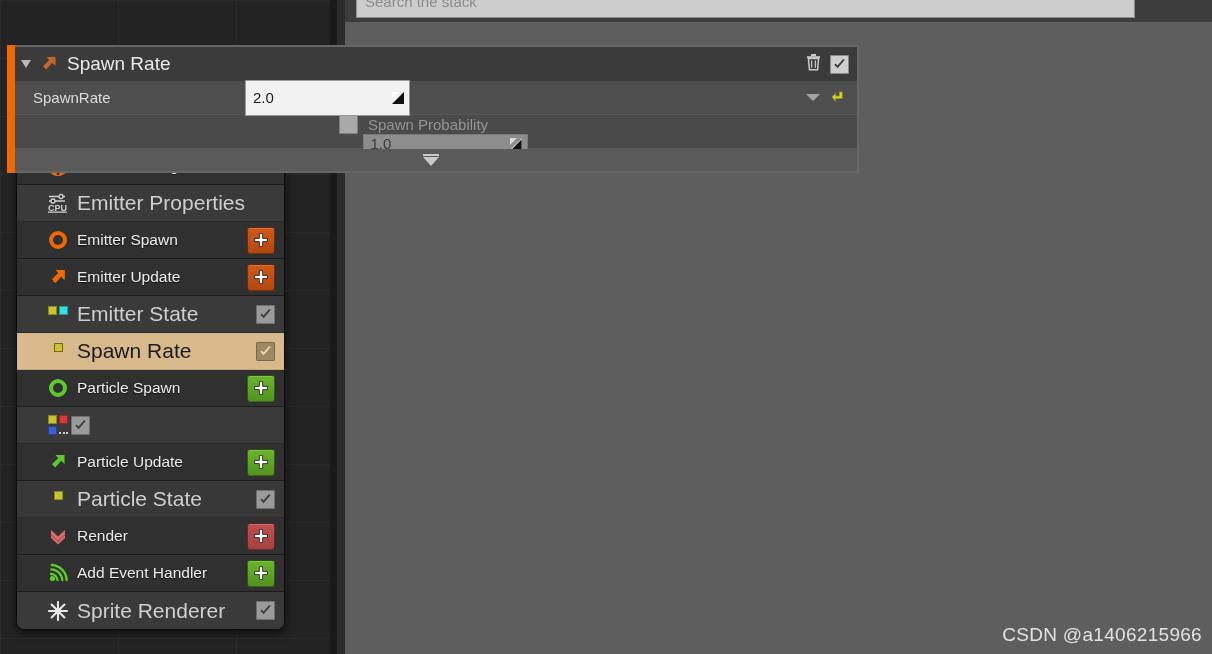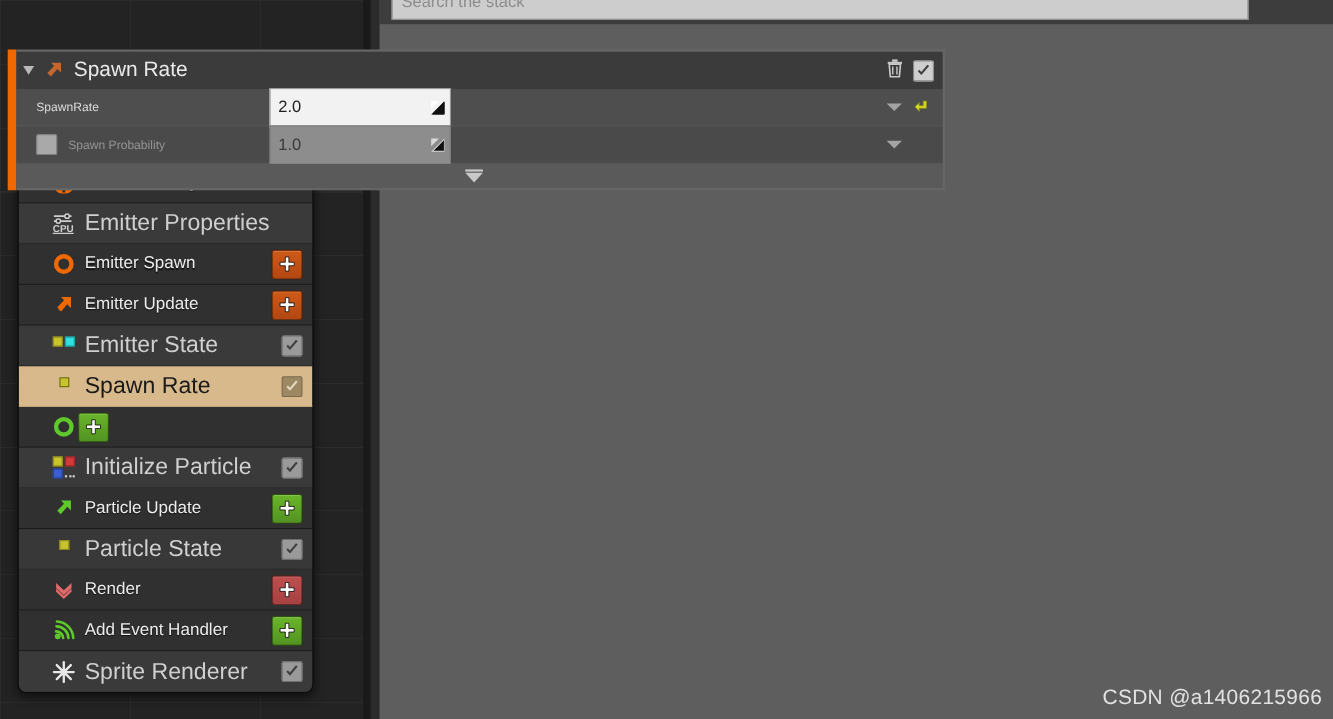--- a/index.html
+++ b/index.html
@@ -148,22 +148,22 @@
     width:19px;height:19px;border-radius:2px;background:#cfcfcf;
     display:flex;align-items:center;justify-content:center;
     box-shadow:inset 0 0 0 1px #8a8a8a;
   }
   .card-head .hcb svg{width:15px;height:15px;}
 
   .prow{
     height:34px;display:flex;align-items:center;background:#4e4e4e;
     border-bottom:1px solid #575757;padding-left:18px;box-sizing:border-box;
   }
-  .prow.second{background:#4a4a4a;}
-  .prow .pname{width:212px;font-size:11px;color:#dcdcdc;display:flex;align-items:center;gap:10px;}
+  .prow.second{background:#4a4a4a;flex-direction:column;}
+  .prow .pname{width:212px;font-size:15px;color:#dcdcdc;display:flex;align-items:center;gap:10px;}
   .prow.second .pname{color:#949494;}
   .prow .pcb{
     width:19px;height:19px;border-radius:2px;background:#a9a9a9;
     box-shadow:inset 0 0 0 1px #7e7e7e;
   }
   .valfield{
     width:165px;height:36px;background:#f2f2f2;border:1px solid #9a9a9a;box-sizing:border-box;
     display:flex;align-items:center;padding:0 4px 0 7px;position:relative;
   }
   .valfield.dim{background:#8d8d8d;border-color:#7a7a7a;}
@@ -301,20 +301,21 @@
           </svg>
       </span>
     </div>
 
     <div class="row section">
       <span class="ic">
         <svg width="20" height="20" viewBox="0 0 20 20">
             <circle cx="10" cy="10" r="7" fill="none" stroke="#5ec92a" stroke-width="4"></circle>
           </svg>
       </span>
+      <span class="lbl">Particle Spawn</span>
       <span class="plus green">
         <svg viewBox="0 0 16 16">
             <path d="M6.4 1.6h3.2v4.8h4.8v3.2H9.6v4.8H6.4V9.6H1.6V6.4h4.8z" fill="#fff" stroke="#000" stroke-width=".7"></path>
           </svg>
       </span>
     </div>
 
     <div class="row module">
       <span class="ic">
         <span style="display:inline-block;line-height:0;">
@@ -325,21 +326,20 @@
           <span style="display:flex;gap:2px;margin-top:2px;align-items:flex-end;">
             <span class="sq b"></span>
             <span style="display:flex;gap:1.5px;padding-bottom:1px;">
               <span style="width:2px;height:2px;background:#cfcfcf;display:block;"></span>
               <span style="width:2px;height:2px;background:#cfcfcf;display:block;"></span>
               <span style="width:2px;height:2px;background:#cfcfcf;display:block;"></span>
             </span>
           </span>
         </span>
       </span>
-      <span class="lbl">Initialize Particle</span>
       <span class="mcb">
         <svg viewBox="0 0 16 16">
             <path d="M2.5 8.3 L6 12 L13.5 3.2 L11.8 2 L5.9 9 L4 6.8 Z" fill="#3f3f3f"></path>
           </svg>
       </span>
     </div>
 
     <div class="row section">
       <span class="ic">
         <svg width="20" height="20" viewBox="0 0 20 20">

